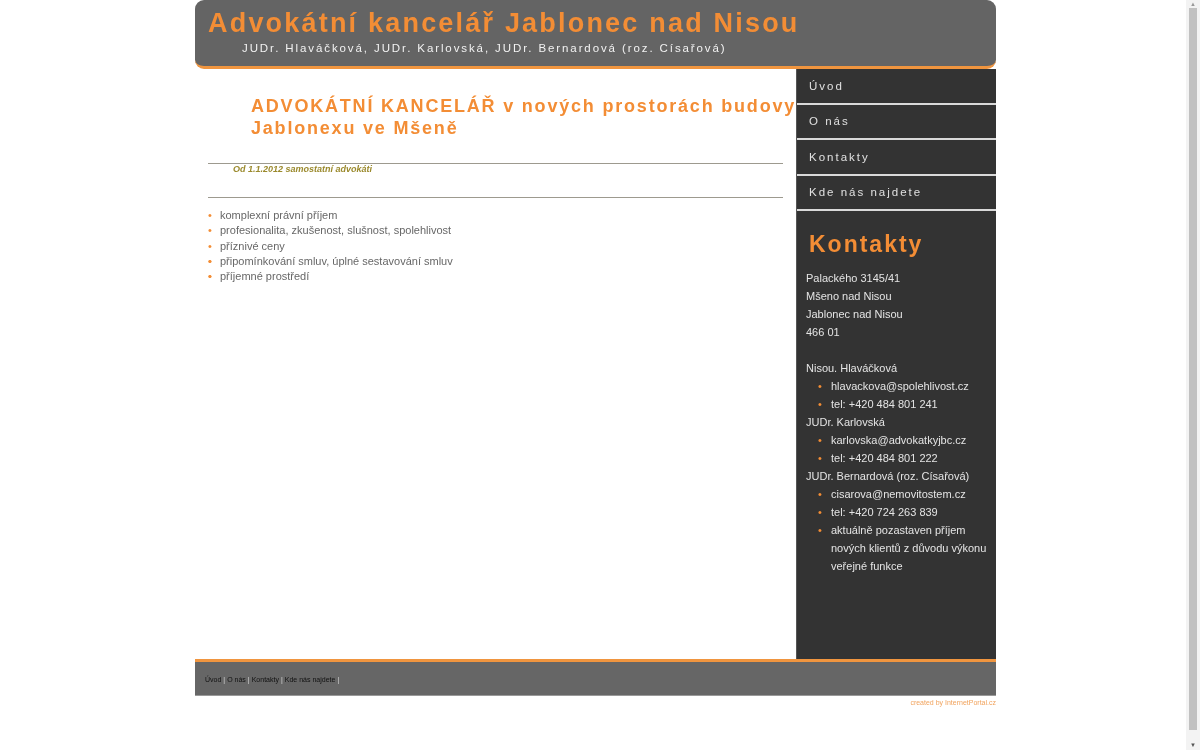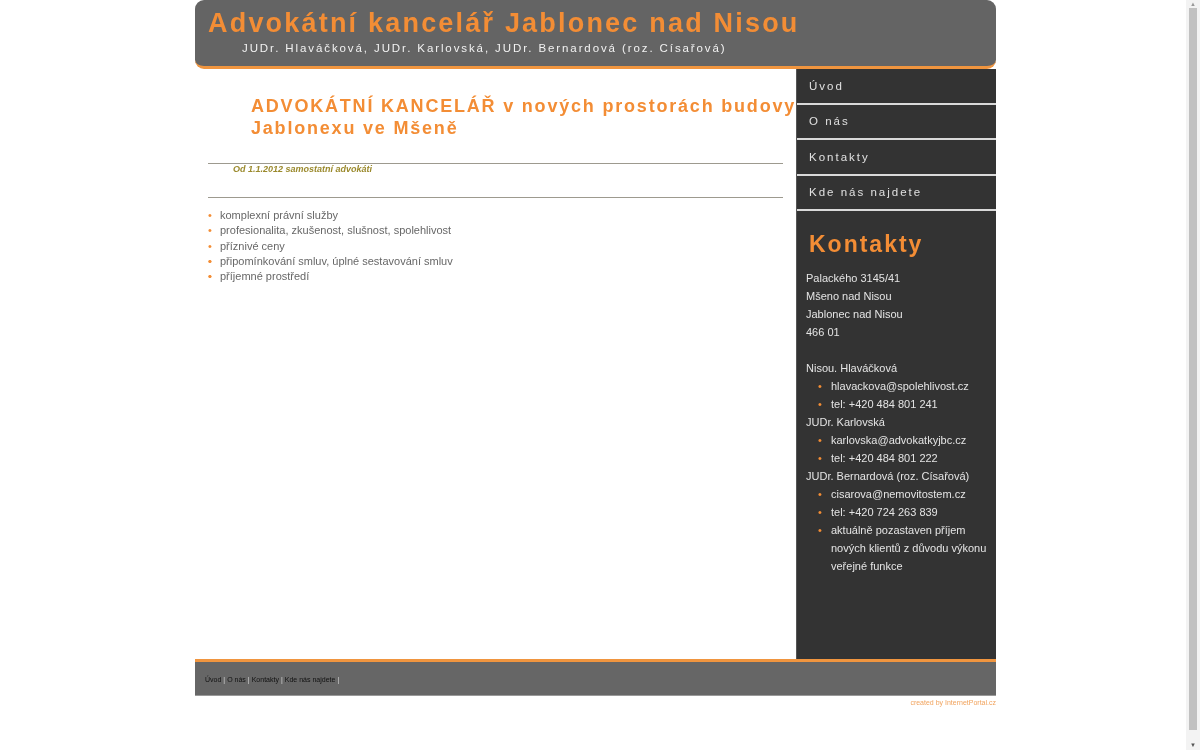--- a/index.html
+++ b/index.html
@@ -56,21 +56,21 @@
     <div class="site-subtitle">JUDr. Hlaváčková, JUDr. Karlovská, JUDr. Bernardová (roz. Císařová)</div>
   </div>
 
   <div class="body-wrap">
     <div class="main">
       <h1 class="main-title">ADVOKÁTNÍ KANCELÁŘ v nových prostorách budovy Jablonexu ve Mšeně</h1>
       <div class="rule" style="top:94px"></div>
       <div class="note">Od 1.1.2012 samostatní advokáti</div>
       <div class="rule" style="top:128px"></div>
       <ul class="features">
-        <li><span class="bullet">•</span><span>komplexní právní služby</span></li>
+        <li><span class="bullet">•</span><span>komplexní právní příjem</span></li>
         <li><span class="bullet">•</span><span>profesionalita, zkušenost, slušnost, spolehlivost</span></li>
         <li><span class="bullet">•</span><span>příznivé ceny</span></li>
         <li><span class="bullet">•</span></li>
         <li><span class="bullet">•</span><span>připomínkování smluv, úplné sestavování smluv</span></li>
         <li><span class="bullet">•</span></li>
         <li><span class="bullet">•</span><span>příjemné prostředí</span></li>
       </ul>
     </div>
 
     <div class="sidebar">

